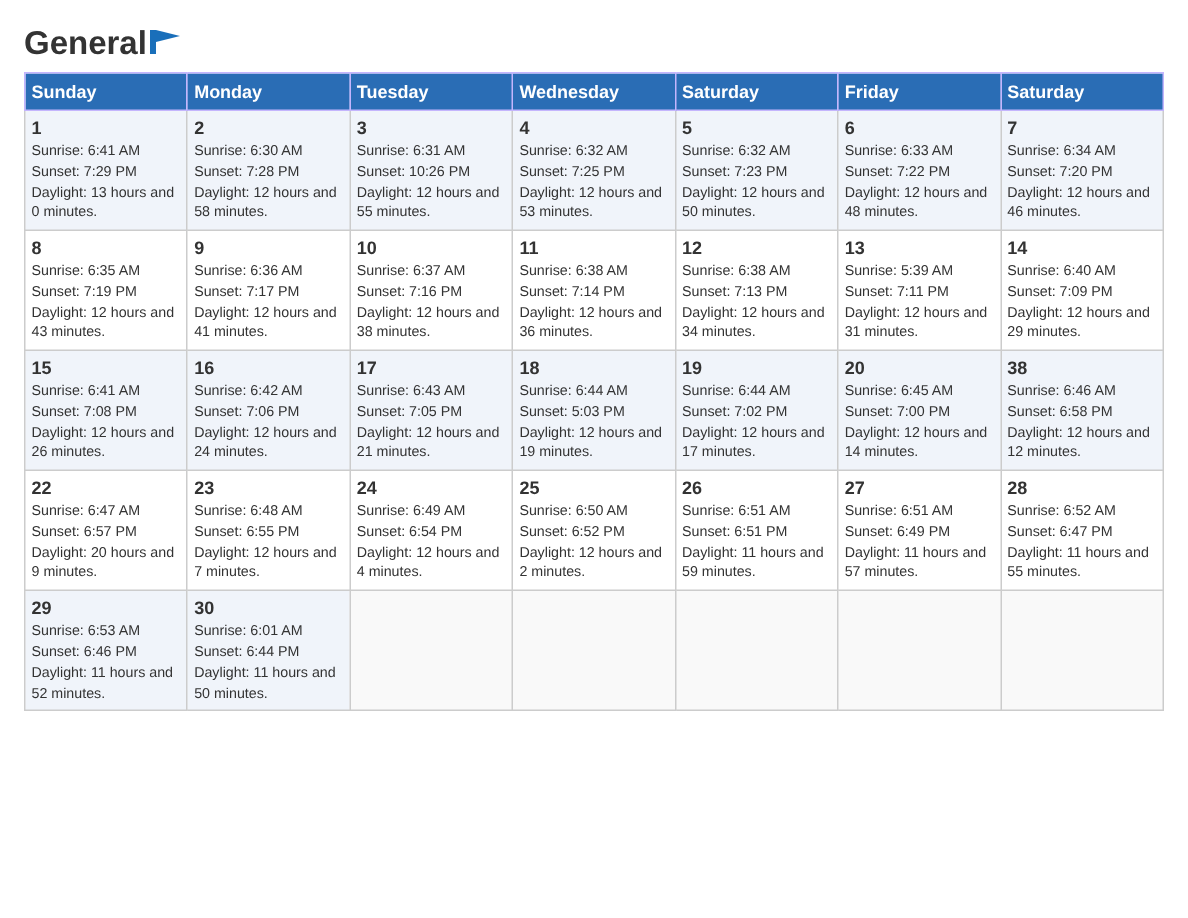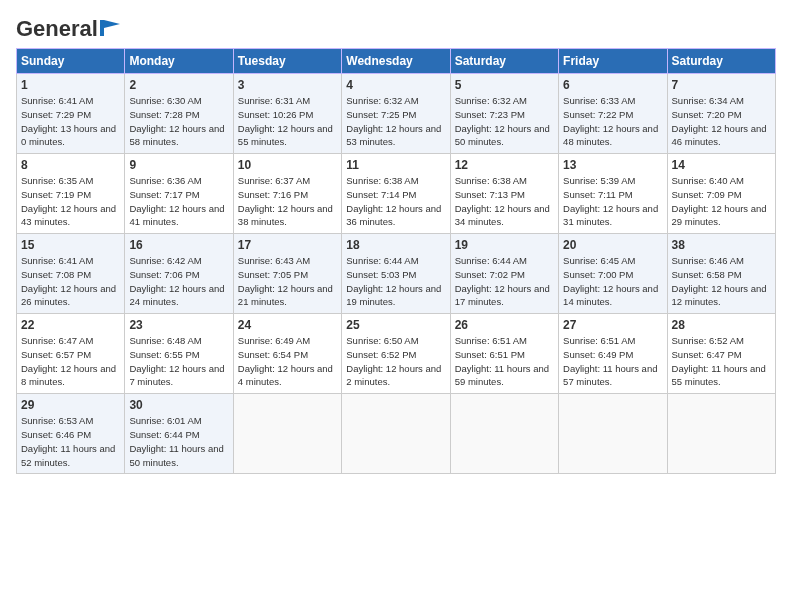--- a/index.html
+++ b/index.html
@@ -242,21 +242,21 @@
         <span class="day-info">Sunrise: 6:46 AM</span><br>
         <span class="day-info">Sunset: 6:58 PM</span><br>
         <span class="day-info">Daylight: 12 hours and 12 minutes.</span>
       </td>
         </tr>
         <tr>
           <td>
         <span class="day-num">22</span>
         <span class="day-info">Sunrise: 6:47 AM</span><br>
         <span class="day-info">Sunset: 6:57 PM</span><br>
-        <span class="day-info">Daylight: 12 hours and 8 minutes.</span>
+        <span class="day-info">Daylight: 20 hours and 9 minutes.</span>
       </td>
           <td>
         <span class="day-num">23</span>
         <span class="day-info">Sunrise: 6:48 AM</span><br>
         <span class="day-info">Sunset: 6:55 PM</span><br>
         <span class="day-info">Daylight: 12 hours and 7 minutes.</span>
       </td>
           <td>
         <span class="day-num">24</span>
         <span class="day-info">Sunrise: 6:49 AM</span><br>

